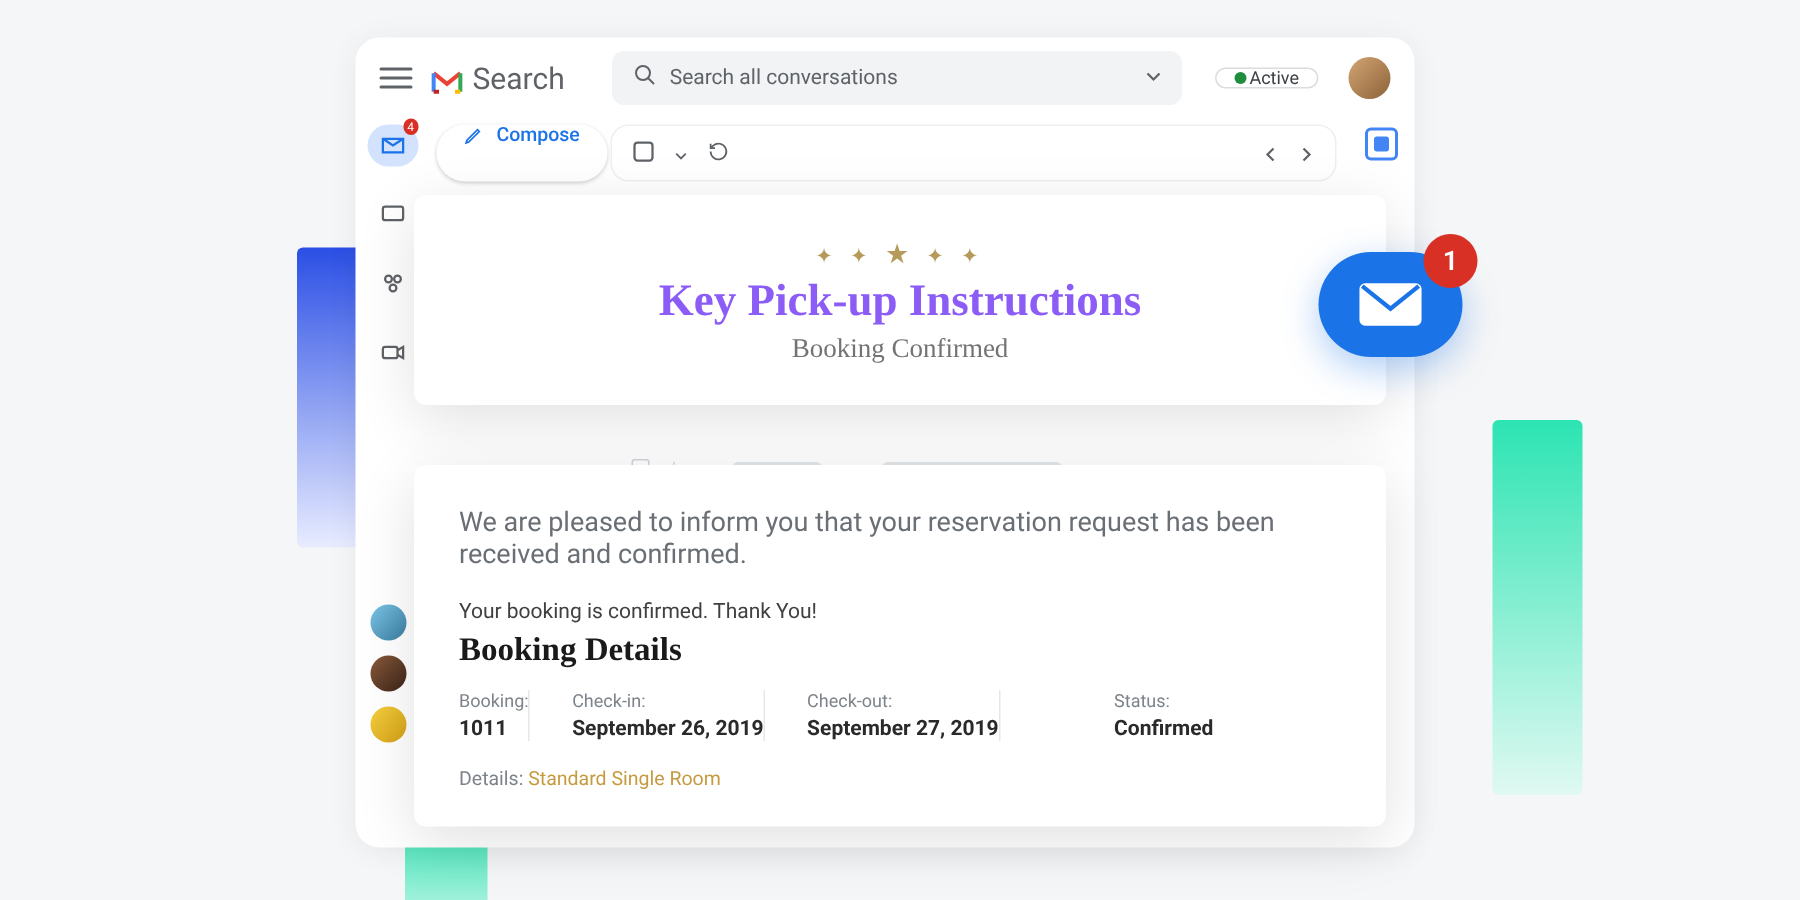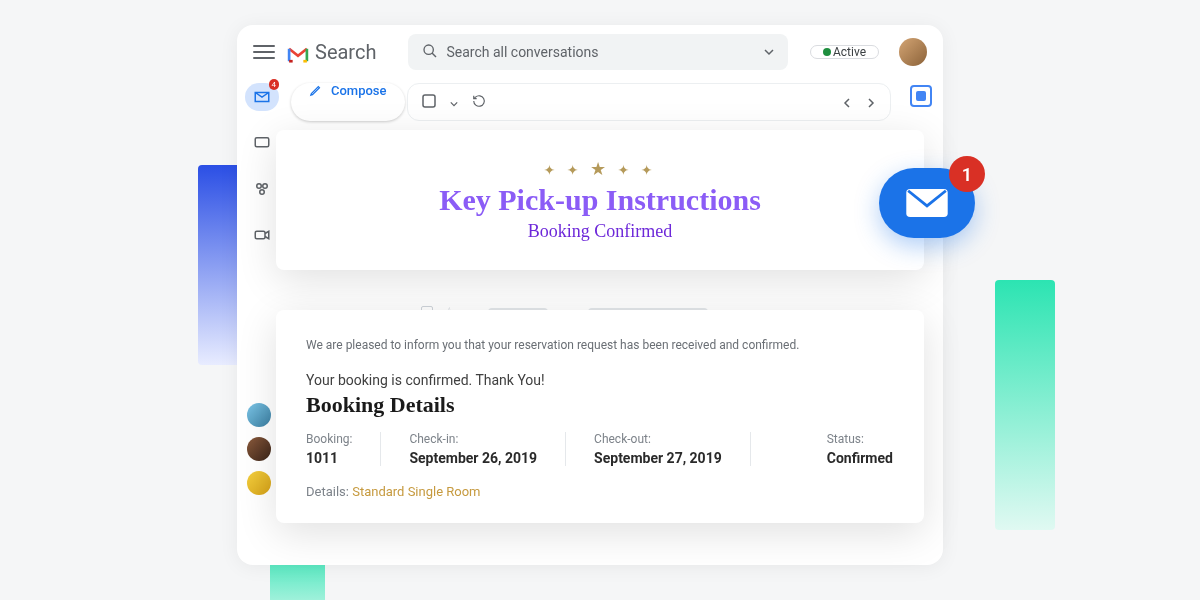--- a/index.html
+++ b/index.html
@@ -282,21 +282,21 @@
 .stars-row .big { font-size: 18px; }
 .email-title {
   font-family: Georgia, 'Times New Roman', serif;
   font-size: 30px;
   font-weight: 700;
   color: #8b5cf6;
 }
 .email-subtitle {
   font-family: Georgia, 'Times New Roman', serif;
   font-size: 18px;
-  color: #6d28d9;
+  color: #737373;
   text-align: right;
 }
 
 
 .mail-notif {
   position: absolute;
   right: 225px;
   top: 168px;
   width: 96px;
   height: 70px;
@@ -330,40 +330,39 @@
   left: 276px;
   top: 310px;
   width: 648px;
   background: #fff;
   border-radius: 8px;
   box-shadow: 0 10px 40px rgba(0,0,0,0.12);
   padding: 28px 30px 24px;
 }
 .booking-card .intro {
   color: #6a6f75;
-  font-size: 12px;
+  font-size: 18px;
   margin-bottom: 20px;
 }
 .booking-card .thanks {
   color: #404040;
   font-size: 14px;
   margin-bottom: 4px;
 }
 .booking-card .bd-title {
   font-family: Georgia, 'Times New Roman', serif;
   font-size: 22px;
   font-weight: 700;
   color: #1a1a1a;
   margin-bottom: 14px;
 }
 .bd-grid {
   display: flex;
 }
 .bd-col {
-  padding-right: 28px;
   margin-right: 28px;
   border-right: 1px solid #e5e8eb;
 }
 .bd-col:last-child { border-right: none; margin-right: 0; padding-right: 0; margin-left: 48px; }
 .bd-label {
   font-size: 12px;
   color: #7d838a;
   margin-bottom: 4px;
 }
 .bd-value {

